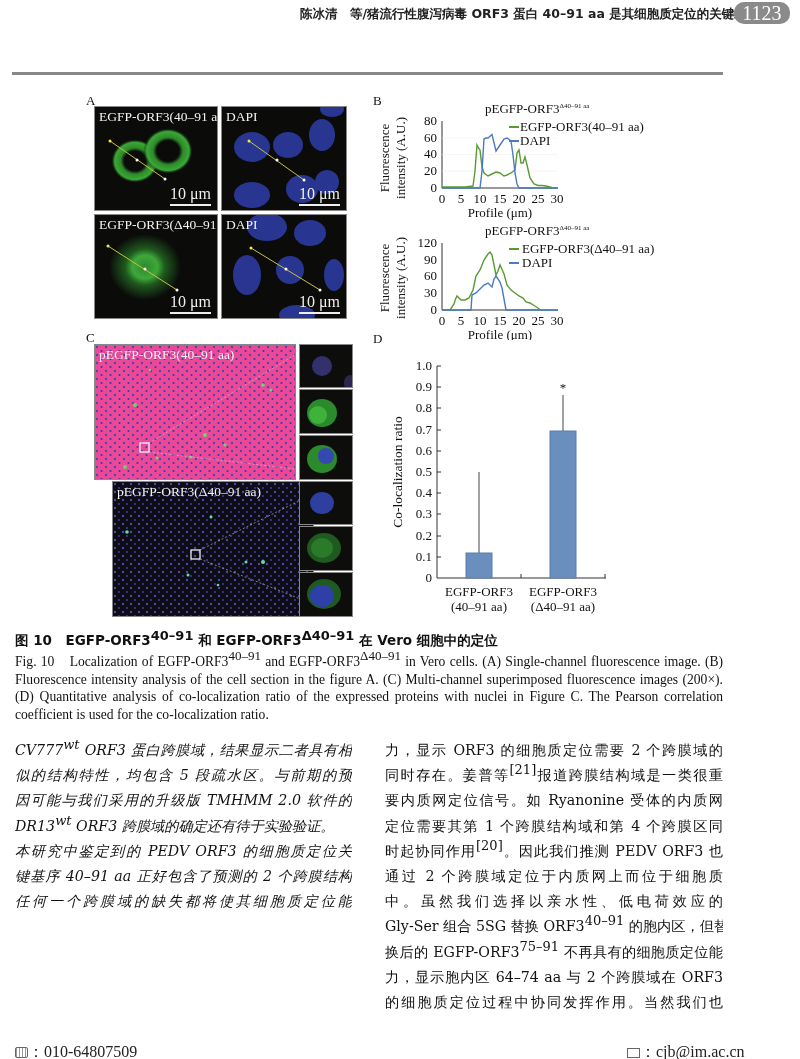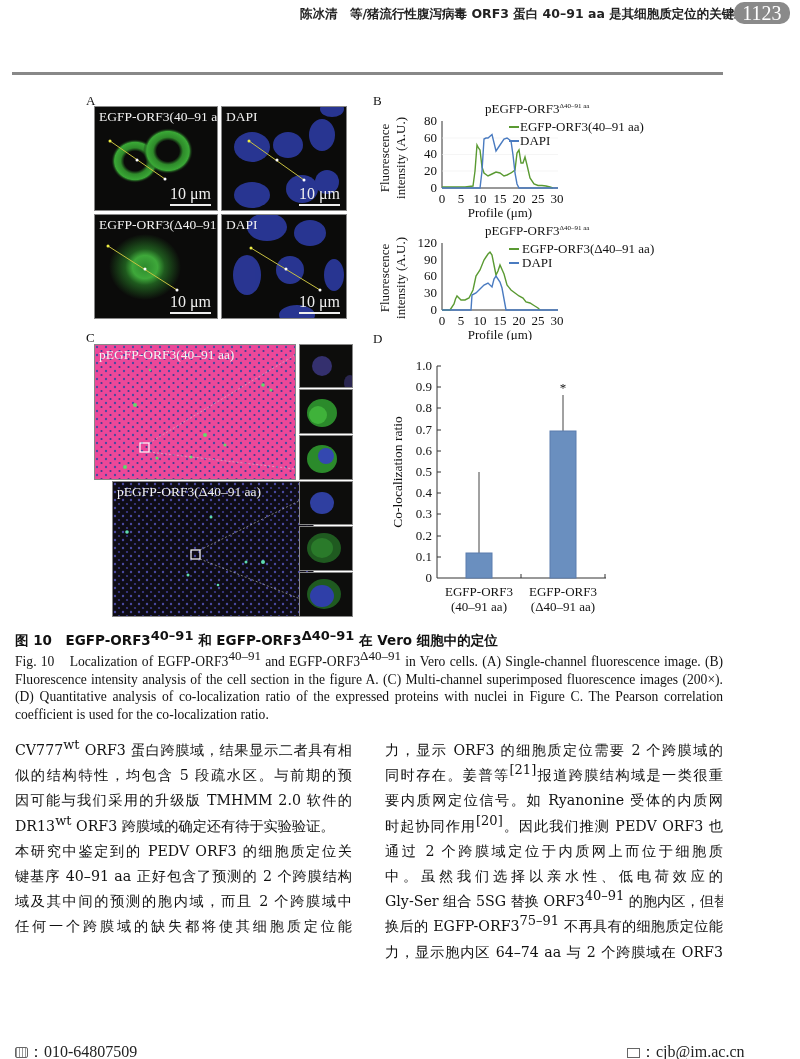--- a/index.html
+++ b/index.html
@@ -332,41 +332,42 @@
   </svg>
 </div>
 
 <div class="abs cap-cn">
   <span>图 10　EGFP-ORF3</span><sup>40–91</sup><span> 和 EGFP-ORF3</span><sup>Δ40–91</sup><span> 在 Vero 细胞中的定位</span>
 </div>
 <div class="abs cap-en">
   <span>Fig. 10　Localization of EGFP-ORF3</span><sup>40–91</sup><span> and EGFP-ORF3</span><sup>Δ40–91</sup><span> in Vero cells. (A) Single-channel fluorescence image. (B) Fluorescence intensity analysis of the cell section in the figure A. (C) Multi-channel superimposed fluorescence images (200×). (D) Quantitative analysis of co-localization ratio of the expressed proteins with nuclei in Figure C. The Pearson correlation coefficient is used for the co-localization ratio.</span>
 </div>
 
-<div class="abs col" style="left:15px;top:738px;width:337px;">
+<div class="abs col" style="left:15px;top:738px;width:337px;font-style:italic;">
   <span class="ln"><span>CV777</span><sup>wt</sup><span> ORF3 蛋白跨膜域，结果显示二者具有相</span></span>
   <span class="ln">似的结构特性，均包含 5 段疏水区。与前期的预</span>
   <span class="ln">因可能与我们采用的升级版 TMHMM 2.0 软件的</span>
   <span class="ln" style="text-align-last:left"><span>DR13</span><sup>wt</sup><span> ORF3 跨膜域的确定还有待于实验验证。</span></span>
   <span class="ln">本研究中鉴定到的 PEDV ORF3 的细胞质定位关</span>
   <span class="ln">键基序 40–91 aa 正好包含了预测的 2 个跨膜结构</span>
-  <span class="ln">域及其中间的预测的胞内域，而且 2 个跨膜域中</span>
   <span class="ln">任何一个跨膜域的缺失都将使其细胞质定位能</span>
 </div>
 
 <div class="abs col" style="left:385px;top:738px;width:338px;">
   <span class="ln">力，显示 ORF3 的细胞质定位需要 2 个跨膜域的</span>
   <span class="ln"><span>同时存在。姜普等</span><sup>[21]</sup><span>报道跨膜结构域是一类很重</span></span>
   <span class="ln">要内质网定位信号。如 Ryanonine 受体的内质网</span>
+  <span class="ln">定位需要其第 1 个跨膜结构域和第 4 个跨膜区同</span>
   <span class="ln"><span>时起协同作用</span><sup>[20]</sup><span>。因此我们推测 PEDV ORF3 也</span></span>
   <span class="ln">通过 2 个跨膜域定位于内质网上而位于细胞质</span>
   <span class="ln">中。虽然我们选择以亲水性、低电荷效应的</span>
   <span class="ln"><span>Gly-Ser 组合 5SG 替换 ORF3</span><sup>40–91</sup><span> 的胞内区，但替</span></span>
   <span class="ln"><span>换后的 EGFP-ORF3</span><sup>75–91</sup><span> 不再具有的细胞质定位能</span></span>
   <span class="ln">力，显示胞内区 64–74 aa 与 2 个跨膜域在 ORF3</span>
+  <span class="ln">的细胞质定位过程中协同发挥作用。当然我们也</span>
 </div>
 
 <div class="abs footer" style="left:15px;top:1042px;">
   <span style="display:inline-block;width:11px;height:9px;border:1px solid #666;border-radius:2px;background:repeating-linear-gradient(90deg,#999 0 1px,transparent 1px 3px);vertical-align:-1px;"></span><span>：010-64807509</span>
 </div>
 <div class="abs footer" style="left:627px;top:1042px;">
   <span style="display:inline-block;width:11px;height:8px;border:1px solid #666;position:relative;vertical-align:-1px;"></span><span>：cjb@im.ac.cn</span>
 </div>
 
 </body></html>

